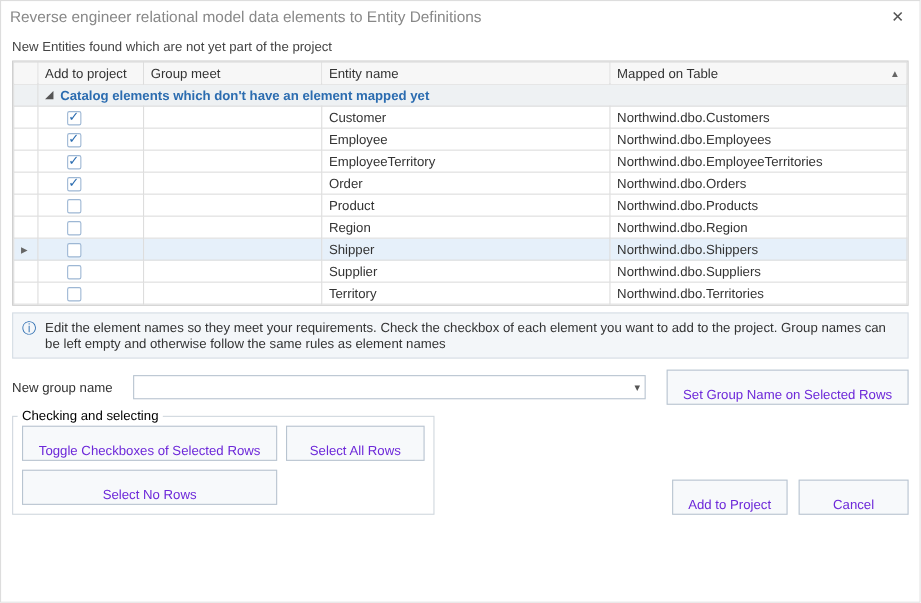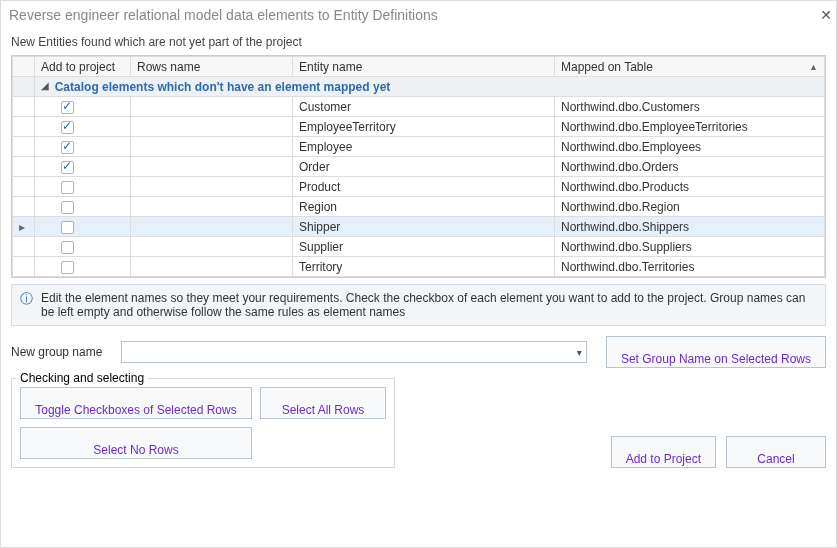--- a/index.html
+++ b/index.html
@@ -1,18 +1,18 @@
 <!DOCTYPE html>
 <html><head>
 <meta charset="utf-8">
 <style>
 * { box-sizing: border-box; margin: 0; padding: 0; }
 body { font-family: "Segoe UI", Tahoma, sans-serif; font-size: 12px; color: #333; background: #fff; width: 837px; height: 548px; overflow: hidden; }
 .dialog { border: 1px solid #ddd; width: 837px; height: 548px; display: flex; flex-direction: column; background: #fff; }
-.titlebar { display: flex; align-items: center; justify-content: space-between; padding: 6px 0 6px 8px; color: #888; font-size: 14px; }
+.titlebar { display: flex; align-items: center; justify-content: space-between; padding: 6px 10px 6px 8px; color: #888; font-size: 14px; }
 .titlebar .title { color: #888; }
 .titlebar .close { font-size: 14px; color: #555; cursor: pointer; padding: 0 4px; }
 .content { padding: 6px 10px 10px 10px; flex: 1; display: flex; flex-direction: column; gap: 6px; }
 .subtitle { color: #444; font-size: 12px; }
 .grid-wrap { border: 1px solid #ccc; flex: 0 0 auto; }
 .grid { width: 100%; border-collapse: collapse; table-layout: fixed; }
 .grid th, .grid td { border: 1px solid #ddd; padding: 2px 6px; font-size: 12px; text-align: left; height: 20px; vertical-align: middle; background: #fff; }
 .grid th { background: #f7f7f7; font-weight: normal; color: #333; position: relative; }
 .col-indicator { width: 22px; }
 .col-check { width: 96px; }
@@ -61,21 +61,21 @@
           <col class="col-indicator">
             <col class="col-check">
             <col class="col-group">
             <col class="col-entity">
             <col class="col-mapped">
         </colgroup>
         <thead>
           <tr>
             <th></th>
             <th><span>Add to project</span></th>
-            <th><span>Rows name</span></th>
+            <th><span>Group meet</span></th>
             <th><span>Entity name</span></th>
             <th><span>Mapped on Table</span><span class="sort-arrow">▲</span></th>
           </tr>
         </thead>
         <tbody id="grid-body">
           <tr class="group-row">
             <td></td>
             <td colspan="4">
               <div class="gcell">
                 <span class="tri">◢</span>
@@ -87,29 +87,29 @@
               <td class="row-indicator"></td>
               <td><span class="chk checked"></span></td>
               <td></td>
               <td>Customer</td>
               <td>Northwind.dbo.Customers</td>
             </tr>
             <tr>
               <td class="row-indicator"></td>
               <td><span class="chk checked"></span></td>
               <td></td>
-              <td>EmployeeTerritory</td>
-              <td>Northwind.dbo.EmployeeTerritories</td>
+              <td>Employee</td>
+              <td>Northwind.dbo.Employees</td>
             </tr>
             <tr>
               <td class="row-indicator"></td>
               <td><span class="chk checked"></span></td>
               <td></td>
-              <td>Employee</td>
-              <td>Northwind.dbo.Employees</td>
+              <td>EmployeeTerritory</td>
+              <td>Northwind.dbo.EmployeeTerritories</td>
             </tr>
             <tr>
               <td class="row-indicator"></td>
               <td><span class="chk checked"></span></td>
               <td></td>
               <td>Order</td>
               <td>Northwind.dbo.Orders</td>
             </tr>
             <tr>
               <td class="row-indicator"></td>

